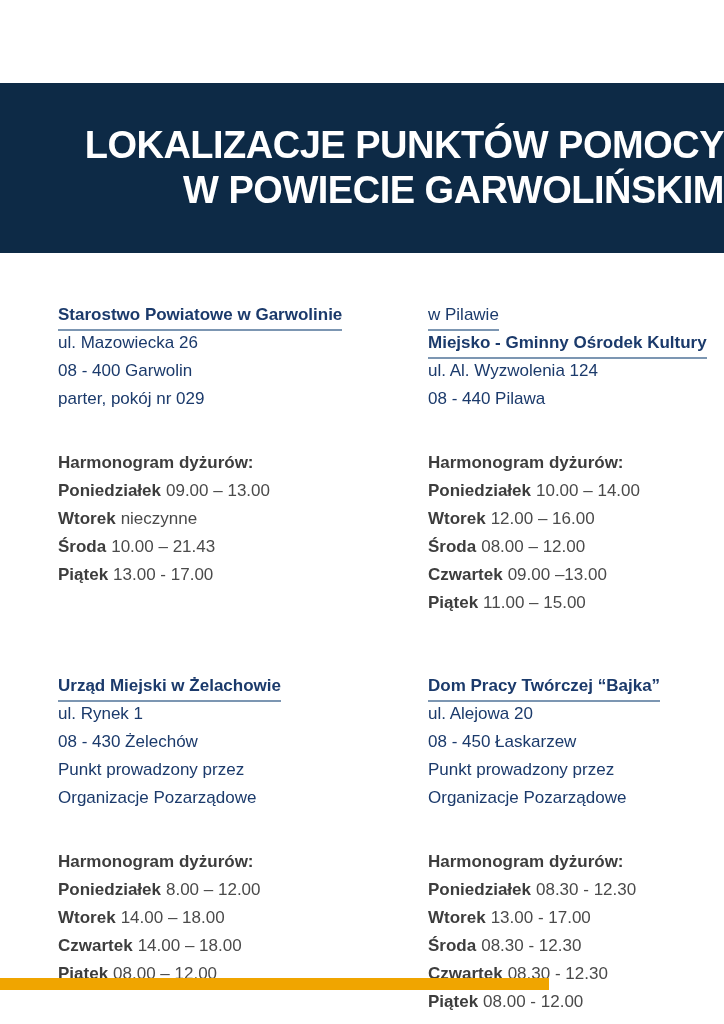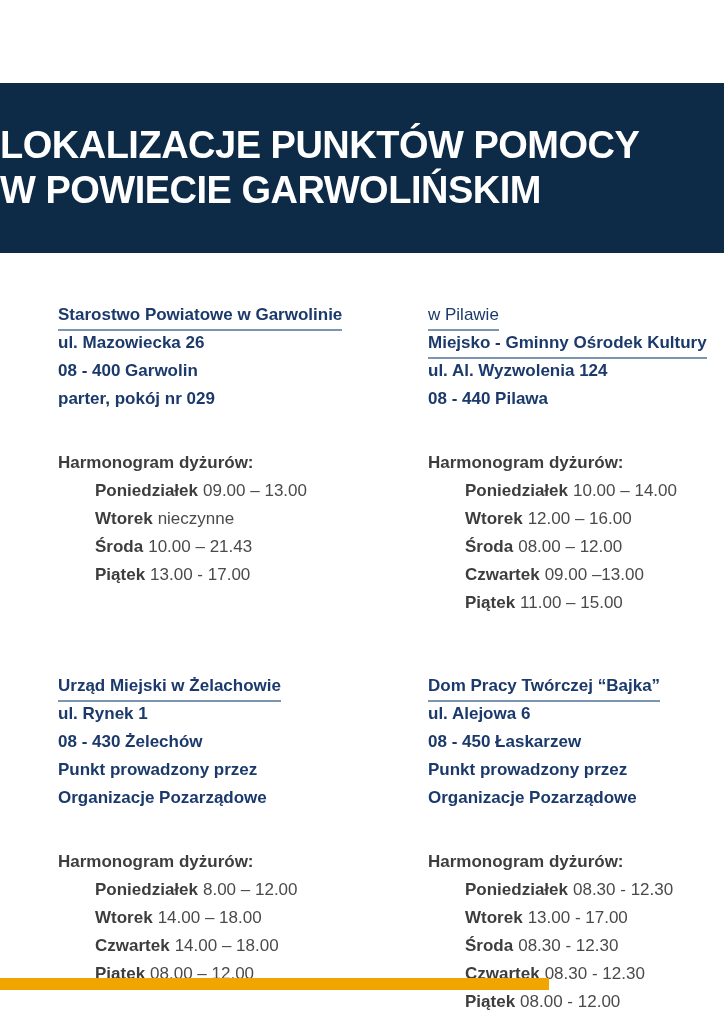--- a/index.html
+++ b/index.html
@@ -11,21 +11,21 @@
     background: #ffffff;
     overflow: hidden;
     font-family: "Liberation Sans", "DejaVu Sans", sans-serif;
   }
   .banner {
     margin-top: 83px;
     height: 170px;
     background: #0d2a46;
     display: flex;
     flex-direction: column;
-    align-items: flex-start;
+    align-items: flex-end;
     justify-content: center;
   }
   .banner-title {
     color: #ffffff;
     font-size: 38px;
     line-height: 45px;
     font-weight: 700;
     letter-spacing: -0.5px;
     text-align: center;
     white-space: nowrap;
@@ -44,42 +44,41 @@
   }
   .uline {
     color: #1b3a6b;
     font-weight: 700;
     border-bottom: 2px solid #7c96b2;
     padding-bottom: 5px;
   }
   .uline.regular { font-weight: 400; }
   .addr {
     color: #1b3a6b;
-    font-weight: 700;
+    font-weight: 400;
     font-size: 17px;
     line-height: 28px;
     white-space: nowrap;
   }
   .sched-title {
     margin-top: 36px;
     color: #3d3d3d;
     font-weight: 700;
     font-size: 17px;
     line-height: 28px;
   }
   .sched-row {
     font-size: 17px;
     line-height: 28px;
     white-space: nowrap;
   }
   .sched-row .day {
     color: #3d3d3d;
     font-weight: 700;
     margin-right: 5px;
-    margin-left: 37px;
   }
   .sched-row .hrs {
     color: #4a4a4a;
     font-weight: 400;
   }
   .footer-bar {
     position: absolute;
     left: 0;
     top: 978px;
     width: 549px;
@@ -135,21 +134,21 @@
       <div class="sched-title">Harmonogram dyżurów:</div>
       <div class="sched-row"><span class="day">Poniedziałek</span><span class="hrs">8.00 – 12.00</span></div>
       <div class="sched-row"><span class="day">Wtorek</span><span class="hrs">14.00 – 18.00</span></div>
       <div class="sched-row"><span class="day">Czwartek</span><span class="hrs">14.00 – 18.00</span></div>
       <div class="sched-row"><span class="day">Piątek</span><span class="hrs">08.00 – 12.00</span></div>
     </section>
 
     <section class="block">
       <div class="loc-name"><span class="uline">Dom Pracy Twórczej “Bajka”</span></div>
       <div class="loc-name"><span class="uline regular"></span></div>
-      <div class="addr">ul. Alejowa 6</div>
+      <div class="addr">ul. Alejowa 20</div>
       <div class="addr">08 - 450 Łaskarzew</div>
       <div class="addr">Punkt prowadzony przez</div>
       <div class="addr">Organizacje Pozarządowe</div>
       <div class="sched-title">Harmonogram dyżurów:</div>
       <div class="sched-row"><span class="day">Poniedziałek</span><span class="hrs">08.30 - 12.30</span></div>
       <div class="sched-row"><span class="day">Wtorek</span><span class="hrs">13.00 - 17.00</span></div>
       <div class="sched-row"><span class="day">Środa</span><span class="hrs">08.30 - 12.30</span></div>
       <div class="sched-row"><span class="day">Czwartek</span><span class="hrs">08.30 - 12.30</span></div>
       <div class="sched-row"><span class="day">Piątek</span><span class="hrs">08.00 - 12.00</span></div>
     </section>

